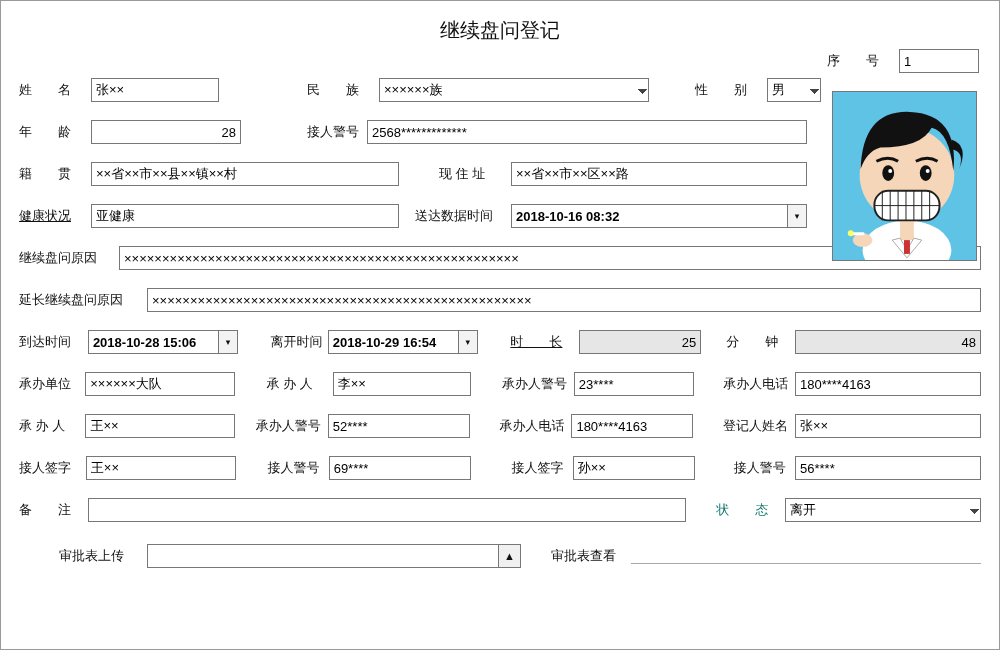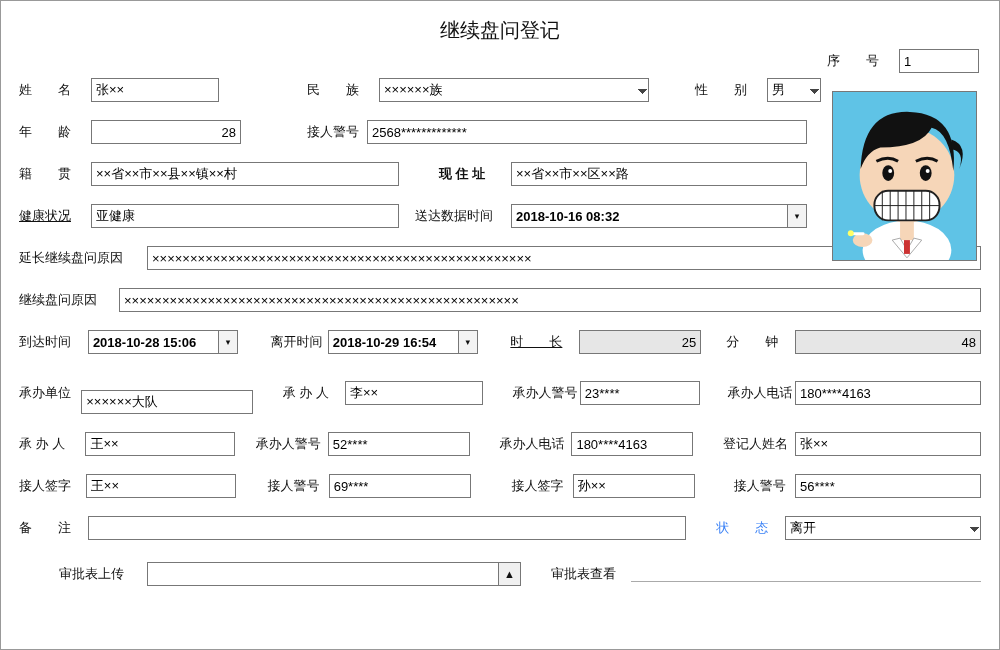--- a/index.html
+++ b/index.html
@@ -29,21 +29,21 @@
     display: flex;
     align-items: center;
   }
   .label {
     display: inline-flex;
     justify-content: space-between;
     align-items: center;
     height: 24px;
     white-space: nowrap;
   }
-  .label.red { color: #3b82f6; }
+  .label.red { color: #0f766e; }
   .input, .select {
     border: 1px solid #777;
     background: #fff;
     height: 24px;
     padding: 0 4px;
     font-size: 13px;
     font-family: inherit;
   }
   .input.gray { background: #e6e6e6; }
   .input.right { text-align: right; }
@@ -163,43 +163,43 @@
     <input class="input right" style="width: 150px;" value="28">
     <span style="width:66px;"></span>
     <span class="label" style="width:60px;">接人警号</span>
     <input class="input" style="width: 440px;" value="2568*************">
   </div>
 
   <div class="row">
     <span class="label" style="width:72px;">籍　　贯</span>
     <input class="input" style="width: 308px;" value="××省××市××县××镇××村">
     <span style="width:40px;"></span>
-    <span class="label" style="width:72px;font-weight:bold;">现 住 址</span>
+    <span class="label" style="width:72px;">现 住 址</span>
     <input class="input" style="width: 296px;" value="××省××市××区××路">
   </div>
 
   <div class="row">
     <span class="label" style="width:72px;text-decoration:underline;">健康状况</span>
     <input class="input" style="width: 308px;" value="亚健康">
     <span style="width:16px;"></span>
     <span class="label" style="width:96px;">送达数据时间</span>
     <div class="dt-group">
       <input class="input" style="width: 276px;" value="2018-10-16 08:32">
       <div class="dt-btn">▾</div>
     </div>
   </div>
 
   <div class="row">
+    <span class="label" style="width:100px;">继续盘问原因</span>
+    <input class="input" style="flex: 1 1 0%;" value="××××××××××××××××××××××××××××××××××××××××××××××××××××">
+  </div>
+
+  <div class="row">
     <span class="label" style="width:128px;">延长继续盘问原因</span>
     <input class="input" style="flex: 1 1 0%;" value="××××××××××××××××××××××××××××××××××××××××××××××××××">
-  </div>
-
-  <div class="row">
-    <span class="label" style="width:100px;">继续盘问原因</span>
-    <input class="input" style="flex: 1 1 0%;" value="××××××××××××××××××××××××××××××××××××××××××××××××××××">
   </div>
 
   <div class="row">
     <span class="label" style="width:72px;">到达时间</span>
     <div class="dt-group">
       <input class="input" style="width: 130px;" value="2018-10-28 15:06">
       <div class="dt-btn">▾</div>
     </div>
     <span style="width:34px;"></span>
     <span class="label" style="width:60px;">离开时间</span>
@@ -210,21 +210,21 @@
     <span style="width:34px;"></span>
     <span class="label" style="width:72px;text-decoration:underline;">时　　长</span>
     <input class="input gray right" style="width: 122px;" value="25">
     <span style="width:26px;"></span>
     <span class="label" style="width:72px;">分　　钟</span>
     <input class="input gray right" style="flex: 1 1 0%;" value="48">
   </div>
 
   <div class="row">
     <span class="label" style="width:72px;">承办单位</span>
-    <input class="input" style="width: 172px; margin-top: 18px;" value="××××××大队">
+    <input class="input" style="width: 150px;" value="××××××大队">
     <span style="width:34px;"></span>
     <span class="label" style="width:72px;">承 办 人</span>
     <input class="input" style="width: 138px;" value="李××">
     <span style="width:34px;"></span>
     <span class="label" style="width:78px;">承办人警号</span>
     <input class="input" style="width: 120px;" value="23****">
     <span style="width:32px;"></span>
     <span class="label" style="width:78px;">承办人电话</span>
     <input class="input" style="flex: 1 1 0%;" value="180****4163">
   </div>

